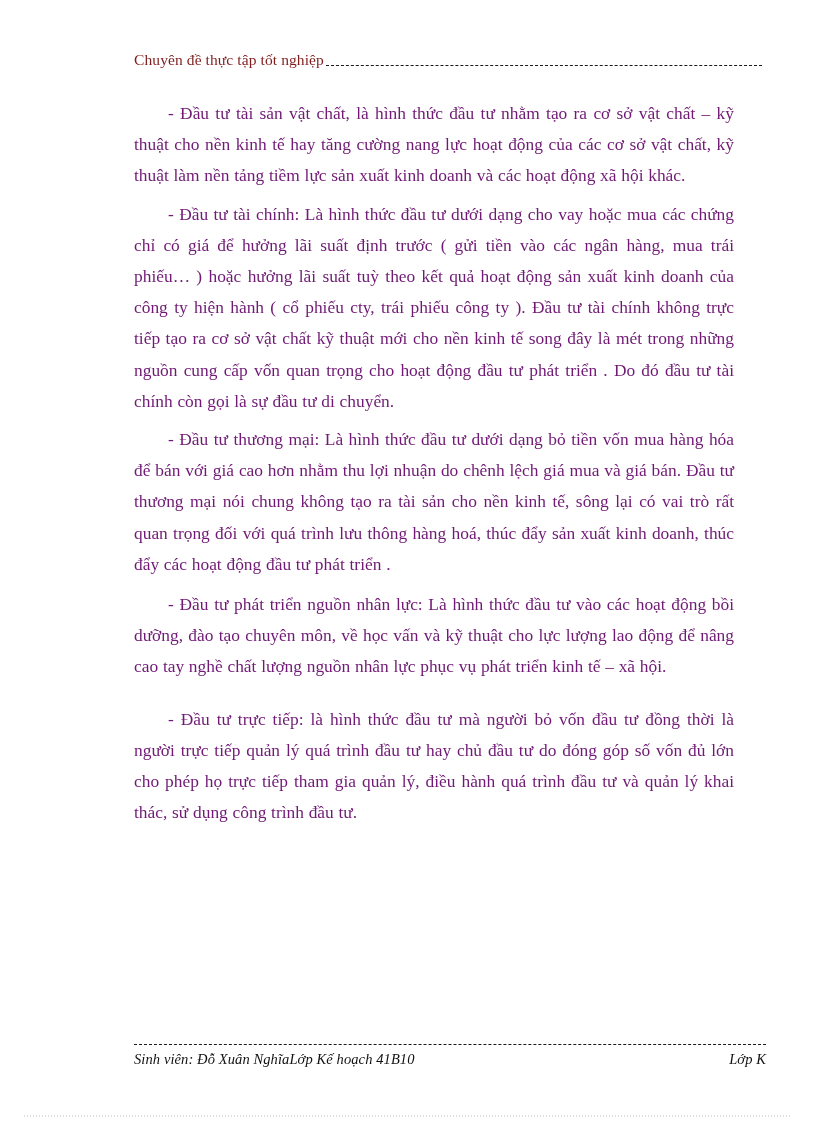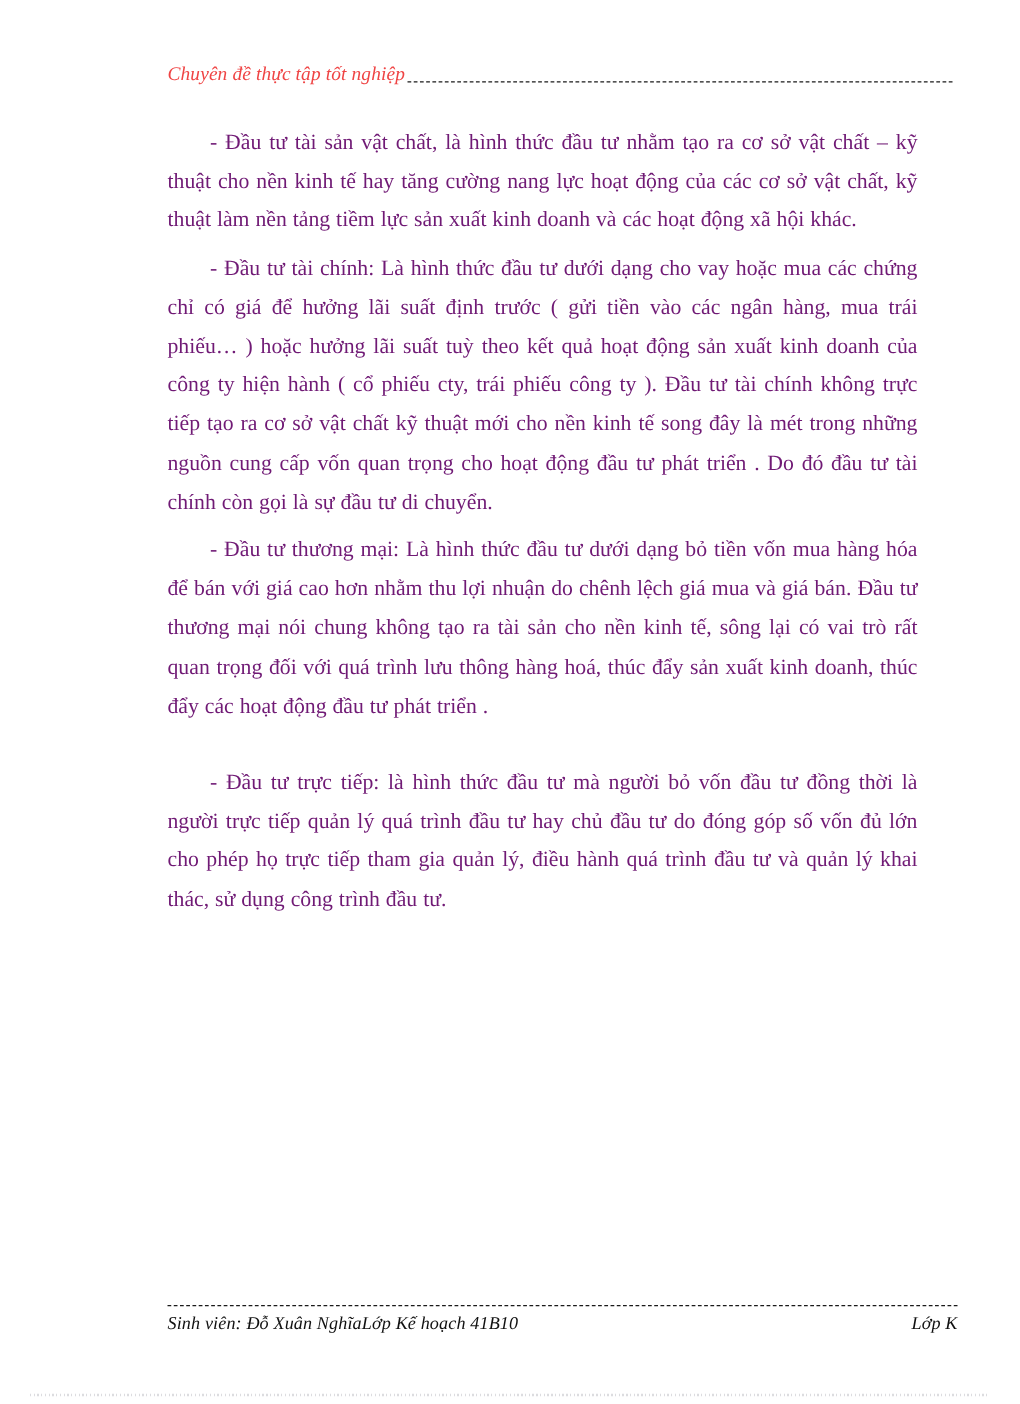--- a/index.html
+++ b/index.html
@@ -25,26 +25,25 @@
     position: absolute;
     left: 134px;
     top: 44px;
     width: 628px;
     height: 26px;
     display: flex;
     align-items: flex-end;
   }
   .header-title {
     font-family: "Liberation Serif", "DejaVu Serif", serif;
-    font-style: italic;
     font-size: 15.5px;
     line-height: 19px;
     white-space: nowrap;
     letter-spacing: 0.1px;
-    color: #ef4444;
+    color: #7f1d1d;
     padding-bottom: 1px;
   }
   .header-rule {
     flex: 1 1 auto;
     height: 0;
     margin-bottom: 4px;
     margin-left: 2px;
     border-bottom: 1.6px dashed #1a1a1a;
   }
 
@@ -130,20 +129,21 @@
     <div class="spacer-sm"></div>
 
     <p class="para">- Đầu tư tài chính: Là hình thức đầu tư dưới dạng cho vay hoặc mua các chứng chỉ có giá để hưởng lãi suất định trước ( gửi tiền vào các ngân hàng, mua trái phiếu… ) hoặc hưởng lãi suất tuỳ theo kết quả hoạt động sản xuất kinh doanh của công ty hiện hành ( cổ phiếu cty, trái phiếu công ty ). Đầu tư tài chính không trực tiếp tạo ra cơ sở vật chất kỹ thuật mới cho nền kinh tế song đây là mét trong những nguồn cung cấp vốn quan trọng cho hoạt động đầu tư phát triển . Do đó đầu tư tài chính còn gọi là sự đầu tư di chuyển.</p>
 
     <div class="spacer-sm"></div>
 
     <p class="para">- Đầu tư thương mại: Là hình thức đầu tư dưới dạng bỏ tiền vốn mua hàng hóa để bán với giá cao hơn nhằm thu lợi nhuận do chênh lệch giá mua và giá bán. Đầu tư thương mại nói chung không tạo ra tài sản cho nền kinh tế, sông lại có vai trò rất quan trọng đối với quá trình lưu thông hàng hoá, thúc đẩy sản xuất kinh doanh, thúc đẩy các hoạt động đầu tư phát triển .</p>
 
     <div class="spacer-md"></div>
 
+    <p class="para">- Đầu tư phát triển nguồn nhân lực: Là hình thức đầu tư vào các hoạt động bồi dưỡng, đào tạo chuyên môn, về học vấn và kỹ thuật cho lực lượng lao động để nâng cao tay nghề chất lượng nguồn nhân lực phục vụ phát triển kinh tế – xã hội.</p>
 
     <div class="spacer-sm"></div>
 
 
     <div class="spacer-sm"></div>
 
 
     <div class="spacer-sm"></div>
 
     <p class="para">- Đầu tư trực tiếp: là hình thức đầu tư mà người bỏ vốn đầu tư đồng thời là người trực tiếp quản lý quá trình đầu tư hay chủ đầu tư do đóng góp số vốn đủ lớn cho phép họ trực tiếp tham gia quản lý, điều hành quá trình đầu tư và quản lý khai thác, sử dụng công trình đầu tư.</p>

